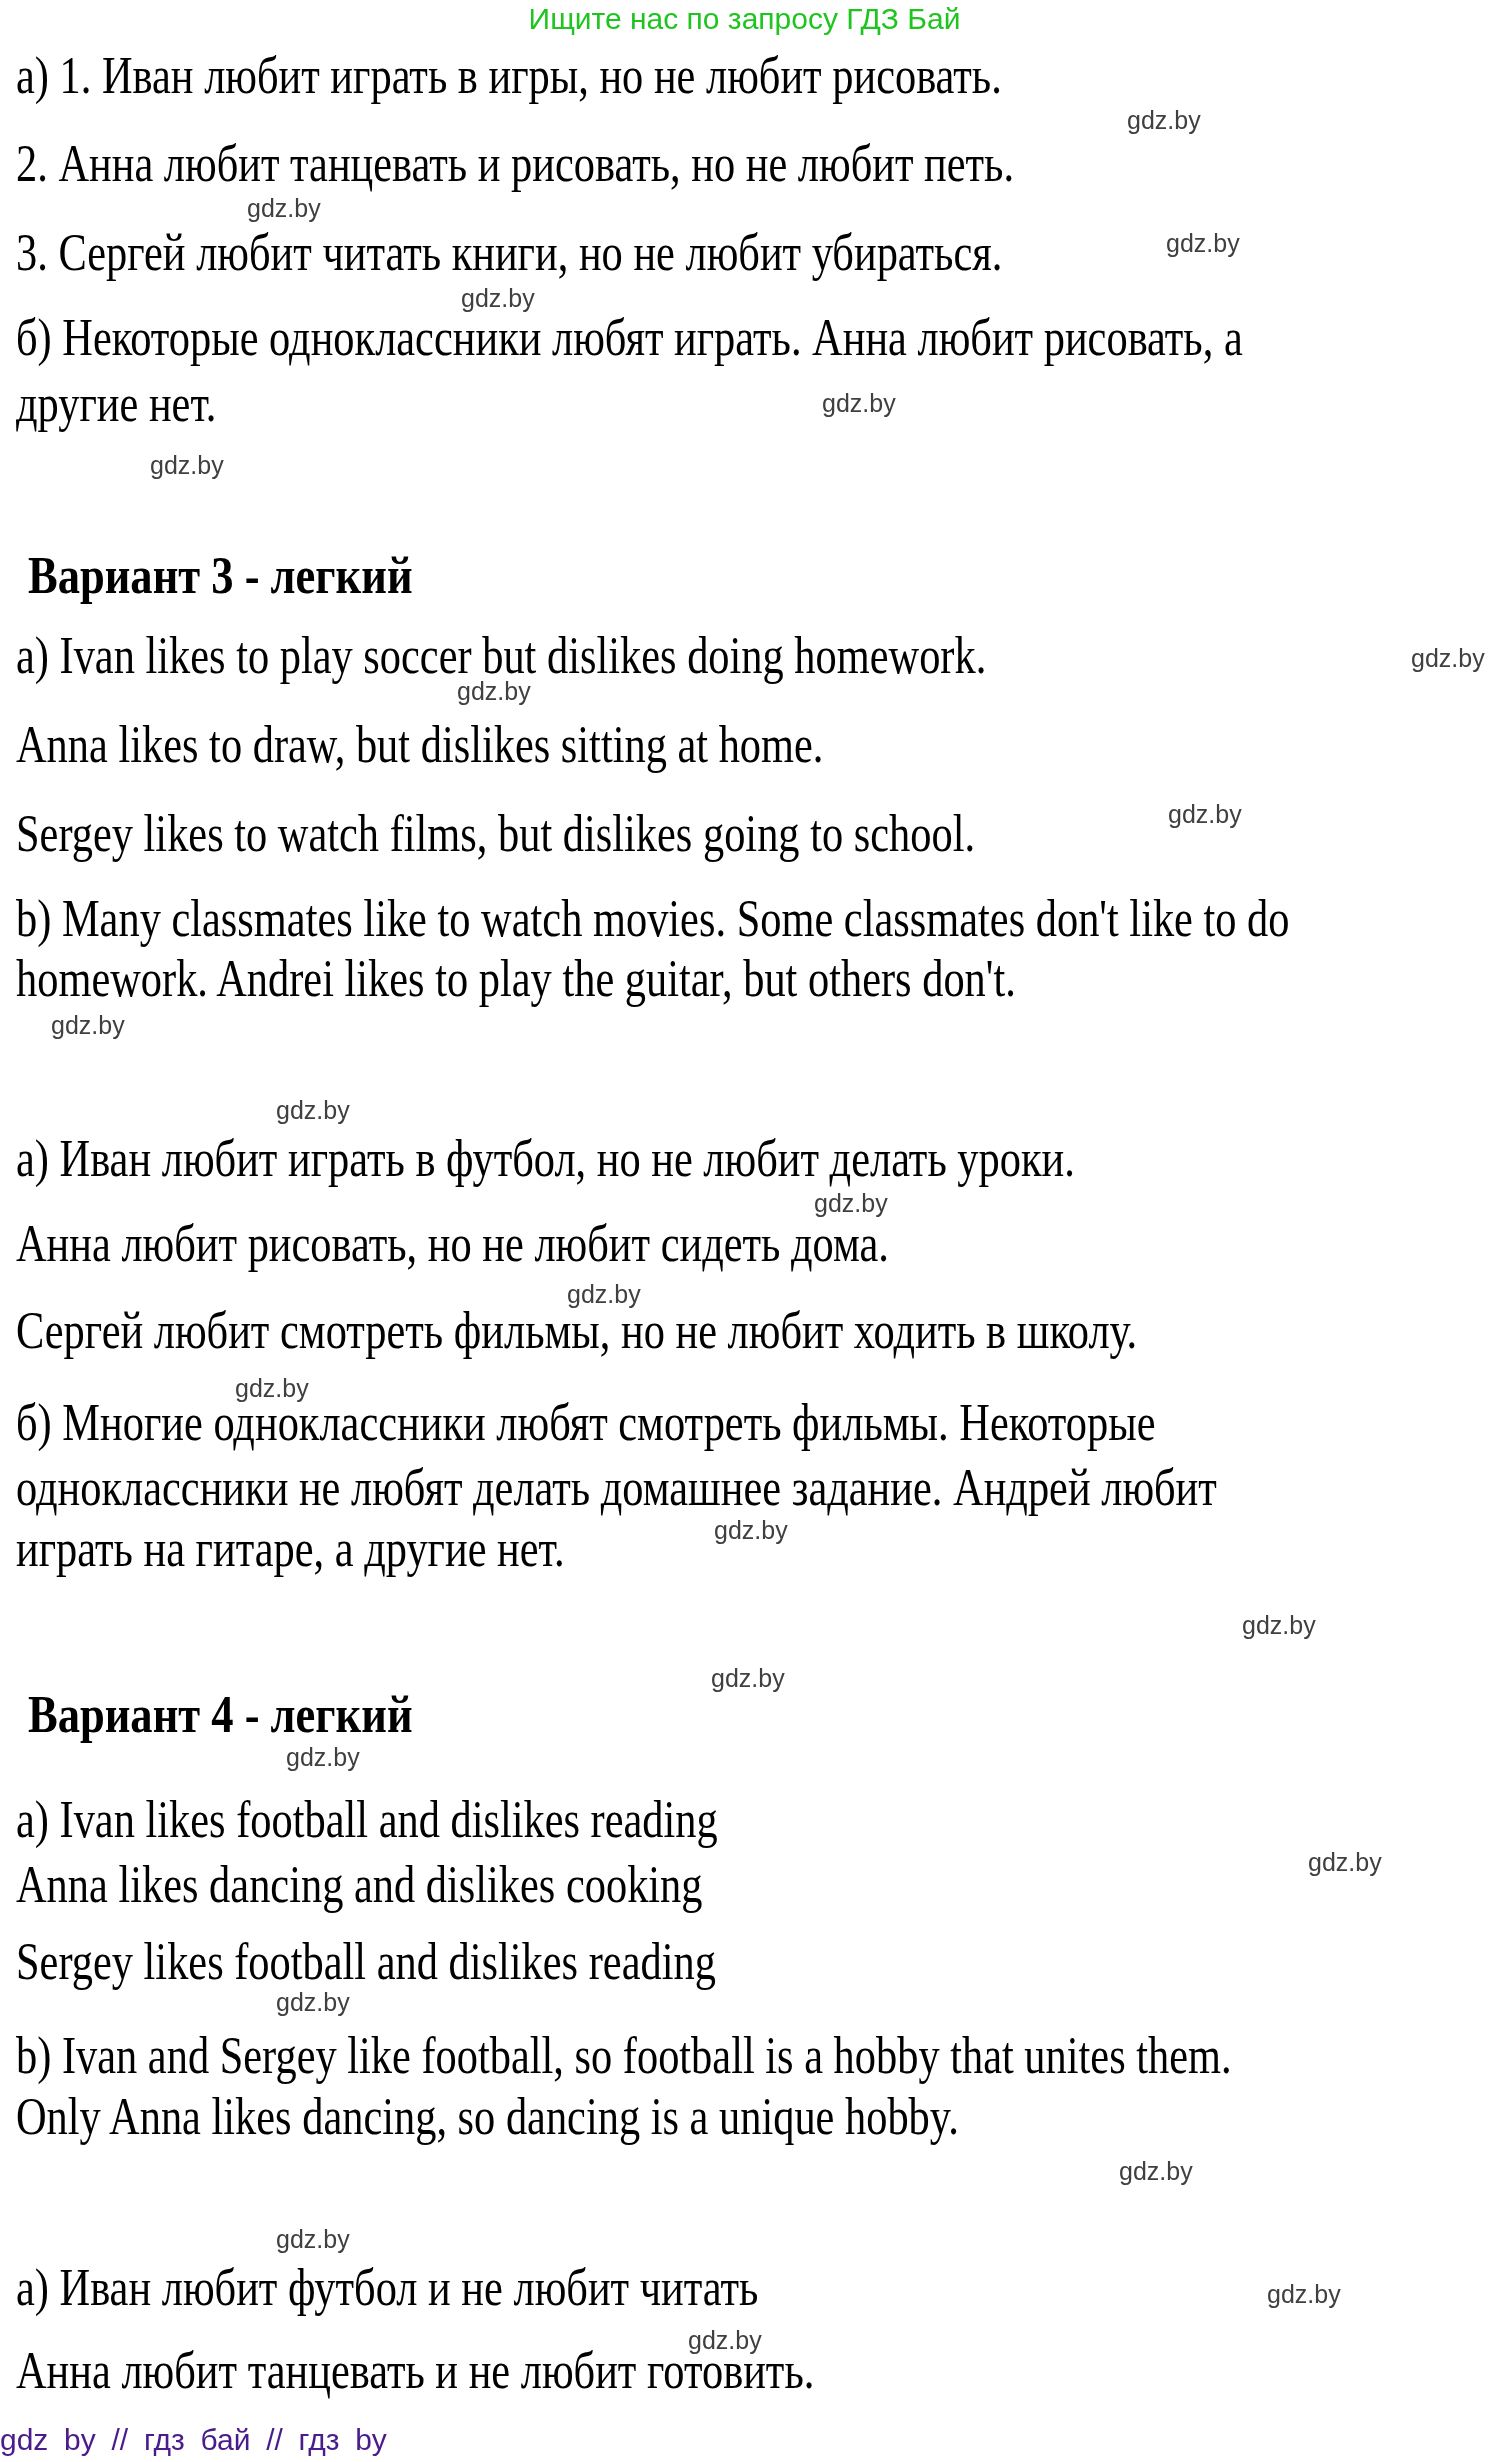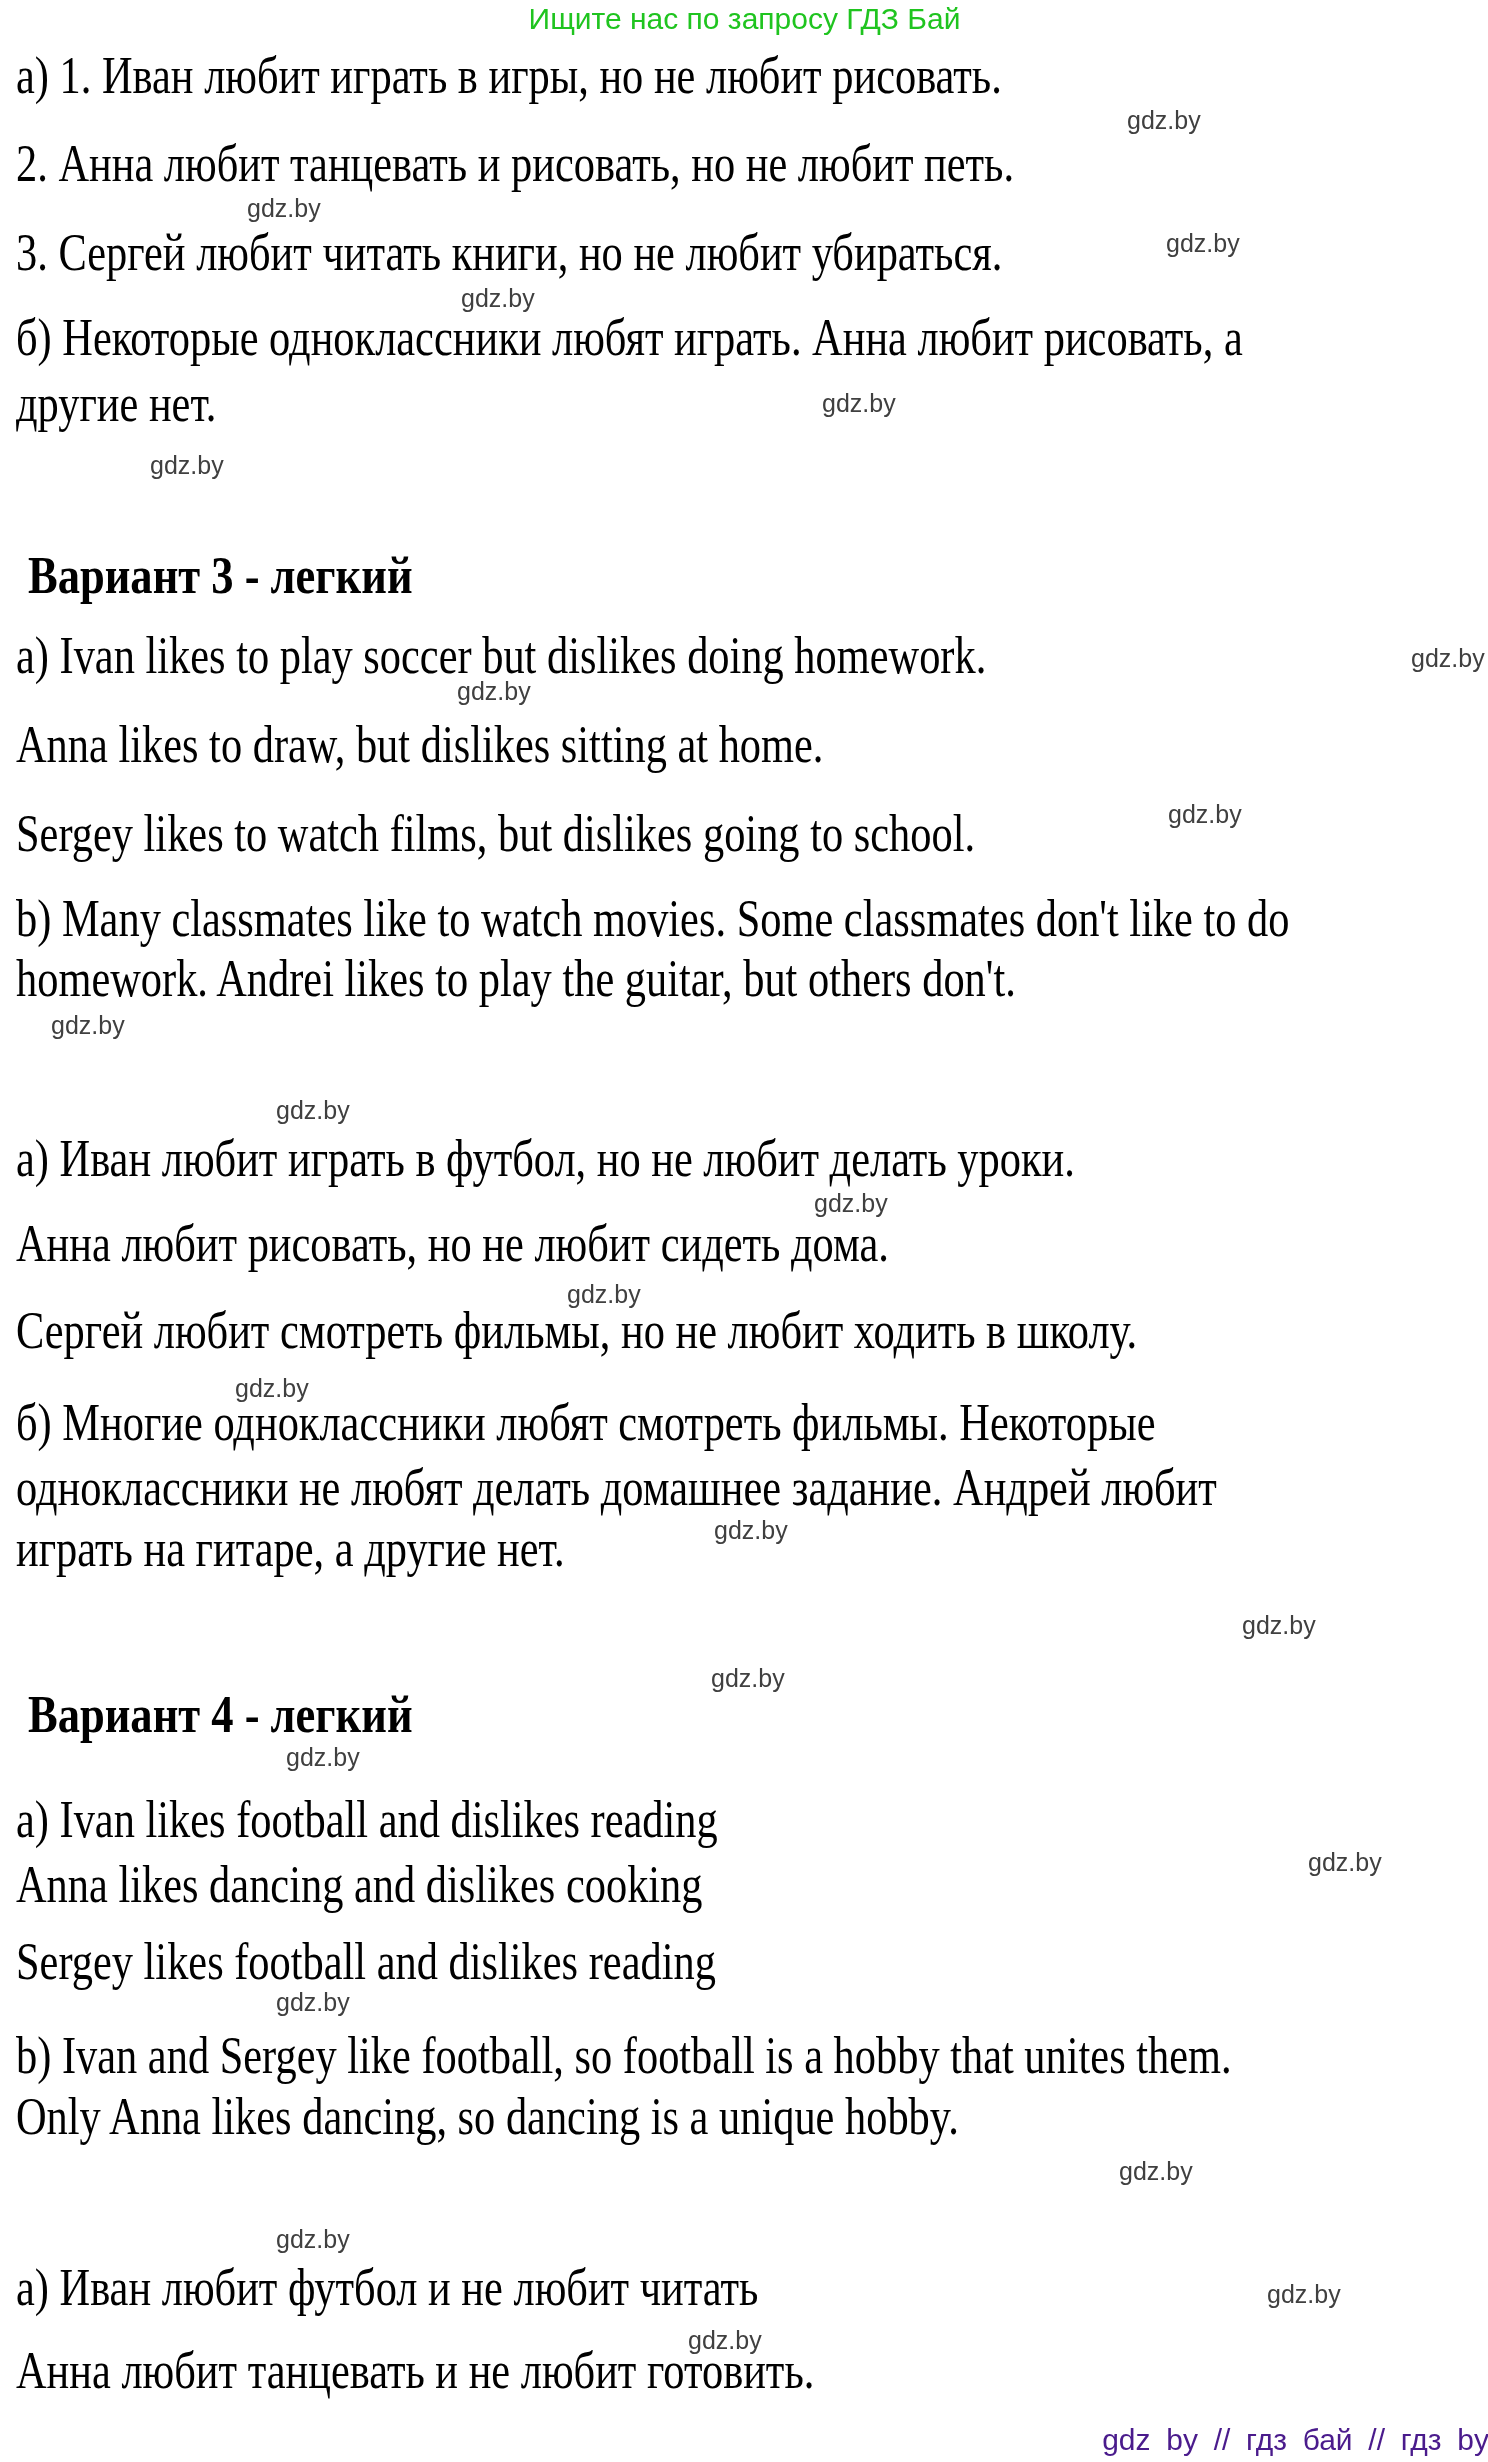--- a/index.html
+++ b/index.html
@@ -46,21 +46,21 @@
     position: absolute;
     font-family: "Liberation Sans", "DejaVu Sans", sans-serif;
     font-size: 25px;
     line-height: 1.1;
     color: #404040;
     white-space: nowrap;
   }
   .footer {
     position: absolute;
     top: 2423px; left: 0; width: 100%;
-    text-align: right;
+    text-align: left;
     font-family: "Liberation Sans", "DejaVu Sans", sans-serif;
     font-size: 30px;
     word-spacing: 7.4px;
     color: #4a1b8c;
     white-space: nowrap;
   }
 </style>
 </head>
 <body>
 

